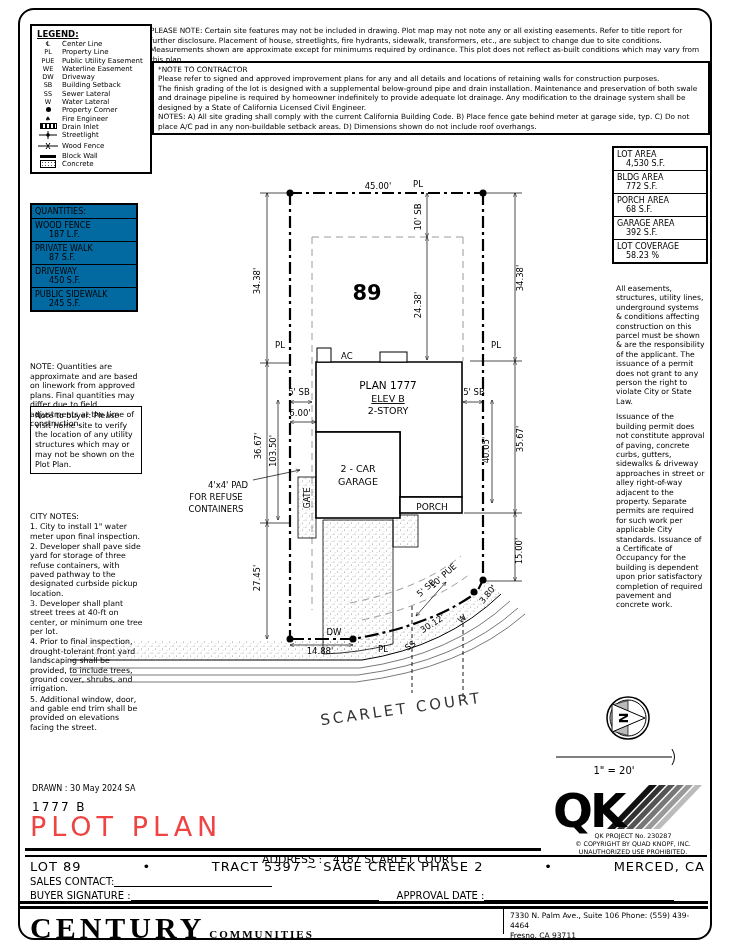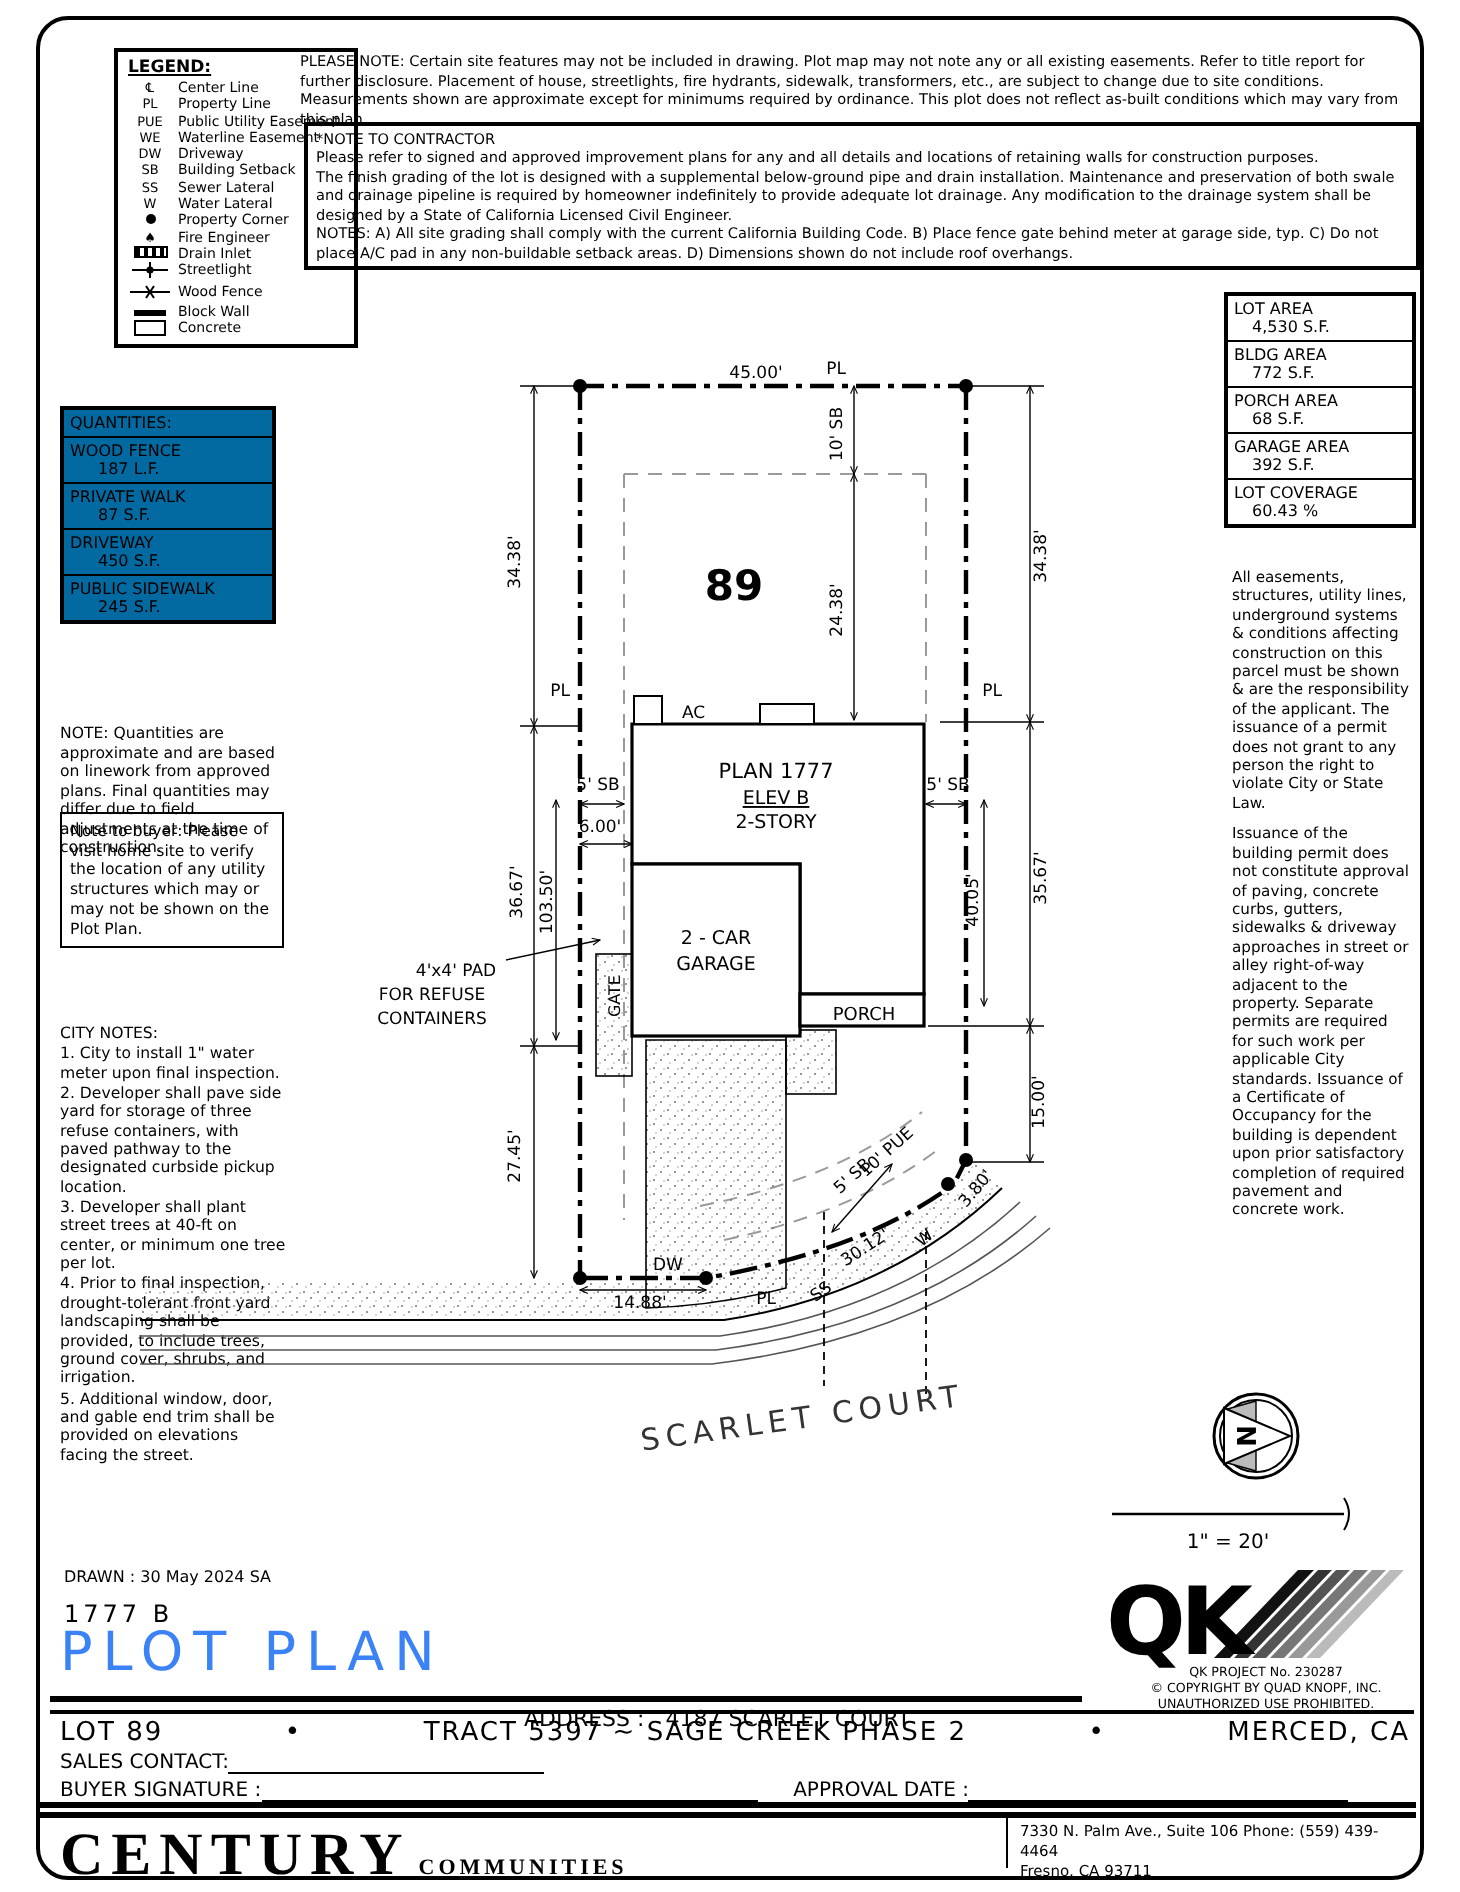--- a/index.html
+++ b/index.html
@@ -1,20 +1,20 @@
 <!DOCTYPE html>
 <html><head>
 <meta charset="utf-8">
 <style>
   html,body{margin:0;padding:0;background:#fff;}
   body{width:730px;height:946px;position:relative;font-family:"DejaVu Sans",sans-serif;color:#000;overflow:hidden;}
   .abs{position:absolute;}
   #frame{left:18px;top:8px;width:690px;height:928px;border:2px solid #000;border-radius:16px;}
   
-  #legend{left:30px;top:24px;width:110px;border:2px solid #000;background:#fff;padding:3px 3px 2px 5px;margin-left:27px;}
+  #legend{left:30px;top:24px;width:110px;border:2px solid #000;background:#fff;padding:3px 3px 2px 5px;}
   #legend-title{font-size:8.5px;font-weight:bold;text-decoration:underline;margin-bottom:1px;}
   .lrow{display:flex;gap:3px;font-size:7px;line-height:8.3px;align-items:flex-start;}
   .lsym{flex:0 0 22px;text-align:center;font-size:6.5px;line-height:8.3px;}
   .llab{flex:1;}
   .g-dot{width:5px;height:5px;border-radius:50%;background:#000;display:inline-block;}
   .g-drain{width:15px;height:4px;display:inline-block;background:repeating-linear-gradient(90deg,#000 0 2px,#fff 2px 4px);border:1px solid #000;}
   .g-wall{width:16px;height:3px;background:#000;display:inline-block;}
   .g-conc{width:14px;height:6px;border:1px solid #000;display:inline-block;background:radial-gradient(#555 15%,transparent 16%) 0 0/3px 3px;}
   
   #please-note{left:150px;top:26px;width:554px;font-size:7.3px;line-height:1.33;}
@@ -32,21 +32,21 @@
   #stats{left:612px;top:146px;width:92px;border:2px solid #000;background:#fff;font-size:8px;}
   .srow{border-top:1.5px solid #000;padding:2px 3px;}
   .srow:first-child{border-top:none;}
   .sval{padding-left:9px;}
   #permit{left:616px;top:284px;width:90px;font-size:7.6px;line-height:1.24;}
   #permit p{margin:0 0 6px 0;}
   
   .tbtext{white-space:nowrap;}
   #drawn{left:32px;top:784px;font-size:8px;}
   #plancode{left:32px;top:800px;font-size:12px;letter-spacing:2px;}
-  #bigtitle{left:30px;top:811px;font-size:27px;letter-spacing:5px;color:#3b82f6;}
+  #bigtitle{left:30px;top:811px;font-size:27px;letter-spacing:5px;color:#ef4444;}
   #addr{left:262px;top:833px;font-size:11px;margin-top:20px;}
   #rule1{left:25px;top:848px;width:516px;height:3px;background:#000;}
   #rule1b{left:25px;top:855px;width:682px;height:1.5px;background:#000;}
   #lotrow{left:30px;top:859px;width:675px;display:flex;justify-content:space-between;font-size:13px;letter-spacing:1px;}
   #salesrow{left:30px;top:876px;font-size:10px;display:flex;align-items:flex-end;}
   #buyerrow{left:30px;top:890px;width:675px;font-size:10px;display:flex;align-items:flex-end;}
   .sigline{border-bottom:1.2px solid #000;height:10px;display:inline-block;}
   #rule2{left:20px;top:901px;width:688px;height:2.5px;background:#000;}
   #rule3{left:20px;top:906px;width:688px;height:2.5px;background:#000;}
   #brand{left:30px;top:911px;font-family:"Liberation Serif","DejaVu Serif",serif;}
@@ -183,21 +183,21 @@
   <div class="srow">
       <div>PORCH AREA</div>
       <div class="sval">68 S.F.</div>
     </div>
   <div class="srow">
       <div>GARAGE AREA</div>
       <div class="sval">392 S.F.</div>
     </div>
   <div class="srow">
       <div>LOT COVERAGE</div>
-      <div class="sval">60.43 %</div>
+      <div class="sval">58.23 %</div>
     </div>
 </div>
 <div id="permit" class="abs">
   <p>All easements, structures, utility lines, underground systems &amp; conditions affecting construction on this parcel must be shown &amp; are the responsibility of the applicant. The issuance of a permit does not grant to any person the right to violate City or State Law.</p>
   <p>Issuance of the building permit does not constitute approval of paving, concrete curbs, gutters, sidewalks &amp; driveway approaches in street or alley right-of-way adjacent to the property. Separate permits are required for such work per applicable City standards. Issuance of a Certificate of Occupancy for the building is dependent upon prior satisfactory completion of required pavement and concrete work.</p>
 </div>
 
 <svg class="abs" style="left:130px;top:148px;overflow:visible" width="492" height="592" viewBox="0 0 492 592">
   <defs>
     <pattern id="stip" width="7" height="7" patternUnits="userSpaceOnUse">

